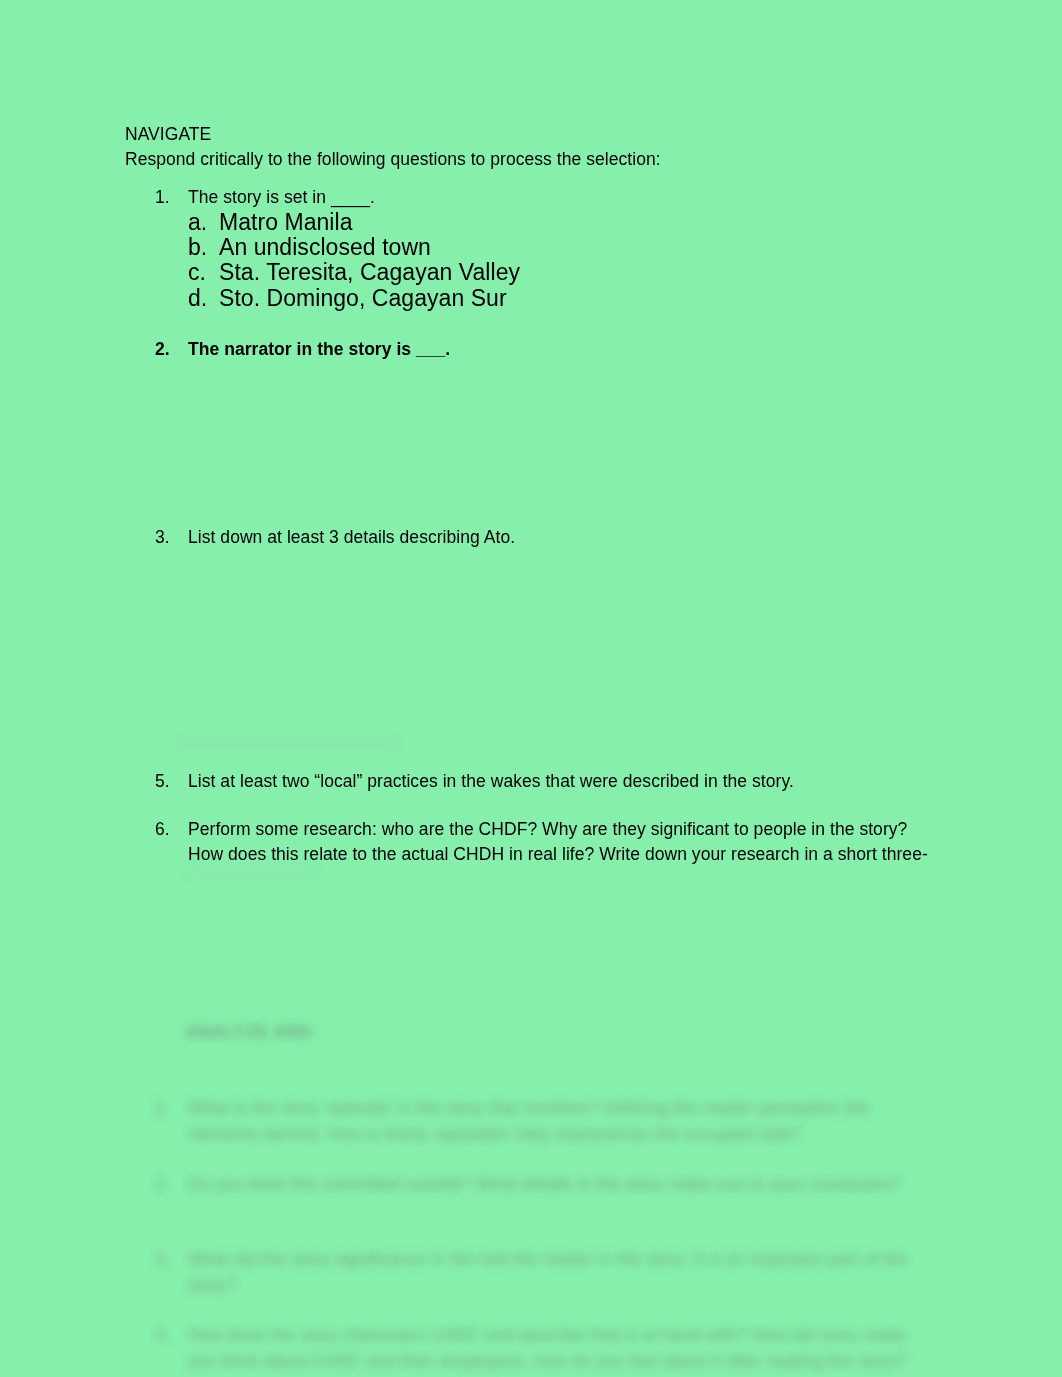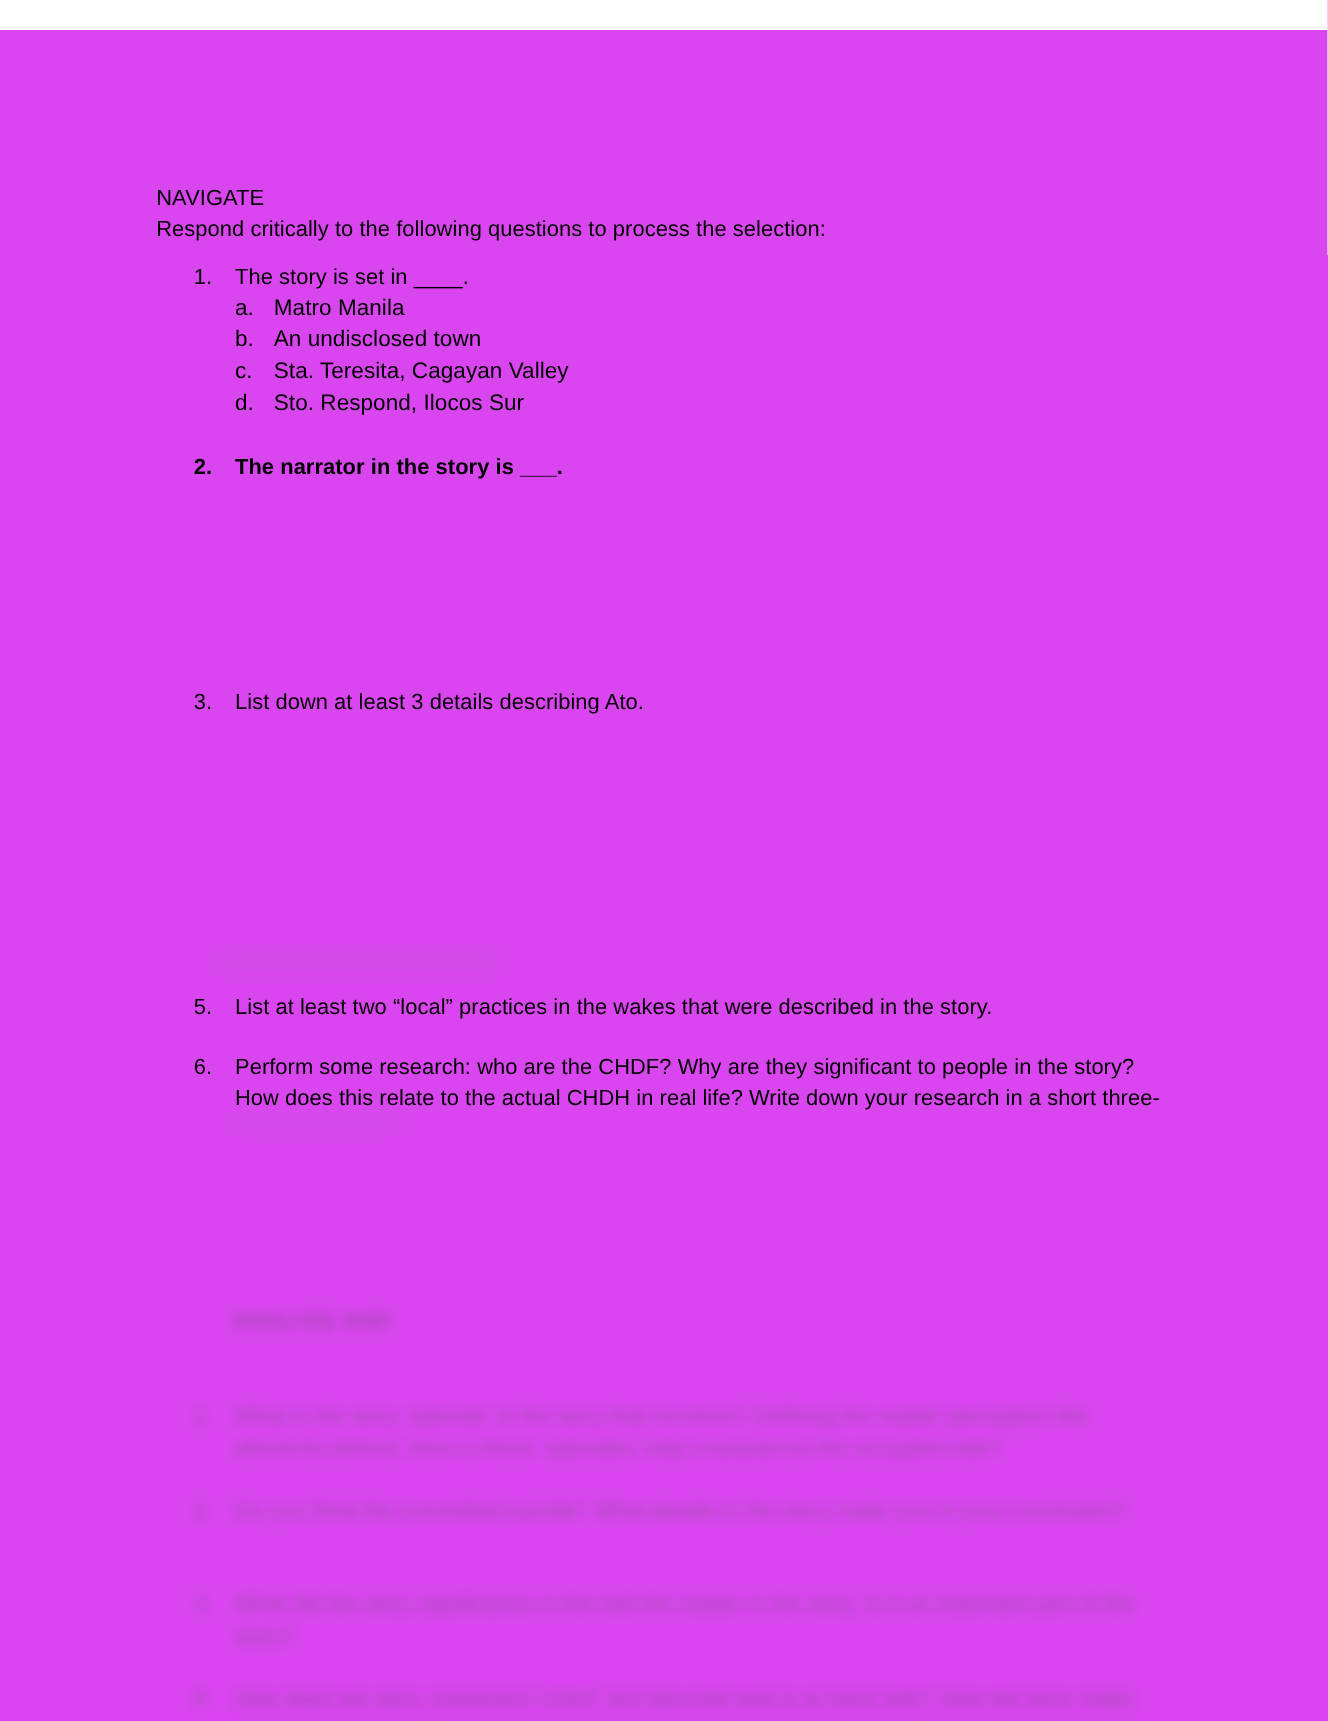--- a/index.html
+++ b/index.html
@@ -14,22 +14,21 @@
     position: relative;
     overflow: hidden;
     font-family: "Liberation Sans", "DejaVu Sans", sans-serif;
     color: #000000;
     -webkit-font-smoothing: antialiased;
   }
 
   .page {
     position: absolute;
     inset: 0;
-    background: #d946ef;
-    margin-top: 24px;
+    background: #86efac;
   }
 
   
   .heading,
   .lead {
     position: absolute;
     left: 125px;
     font-size: 17.5px;
     line-height: 25px;
     letter-spacing: 0.05px;
@@ -55,21 +54,21 @@
   .q .body {
     display: inline-block;
     width: 745px;
     vertical-align: top;
   }
 
   
   .opt {
     position: absolute;
     left: 188px;
-    font-size: 18px;
+    font-size: 23px;
     line-height: 25px;
     letter-spacing: 0.05px;
     white-space: nowrap;
   }
   .opt .let {
     display: inline-block;
     width: 31px;
   }
   .blur-strong {
     filter: blur(5.2px);
@@ -132,21 +131,21 @@
   <div class="opt" style="top:210px;">
     <span class="let">a.</span><span>Matro Manila</span>
   </div>
   <div class="opt" style="top:235px;">
     <span class="let">b.</span><span>An undisclosed town</span>
   </div>
   <div class="opt" style="top:260px;">
     <span class="let">c.</span><span>Sta. Teresita, Cagayan Valley</span>
   </div>
   <div class="opt" style="top:286px;">
-    <span class="let">d.</span><span>Sto. Respond, Ilocos Sur</span>
+    <span class="let">d.</span><span>Sto. Domingo, Cagayan Sur</span>
   </div>
 
   <div class="q" style="top:337px;font-weight:bold;">
     <span class="num">2.</span><span class="body">The narrator in the story is ___.</span>
   </div>
 
   <div style="position:absolute;left:188px;top:365px;width:740px;height:160px;"></div>
 
   <div class="q" style="top:525px;">
     <span class="num">3.</span><span class="body">List down at least 3 details describing Ato.</span>

